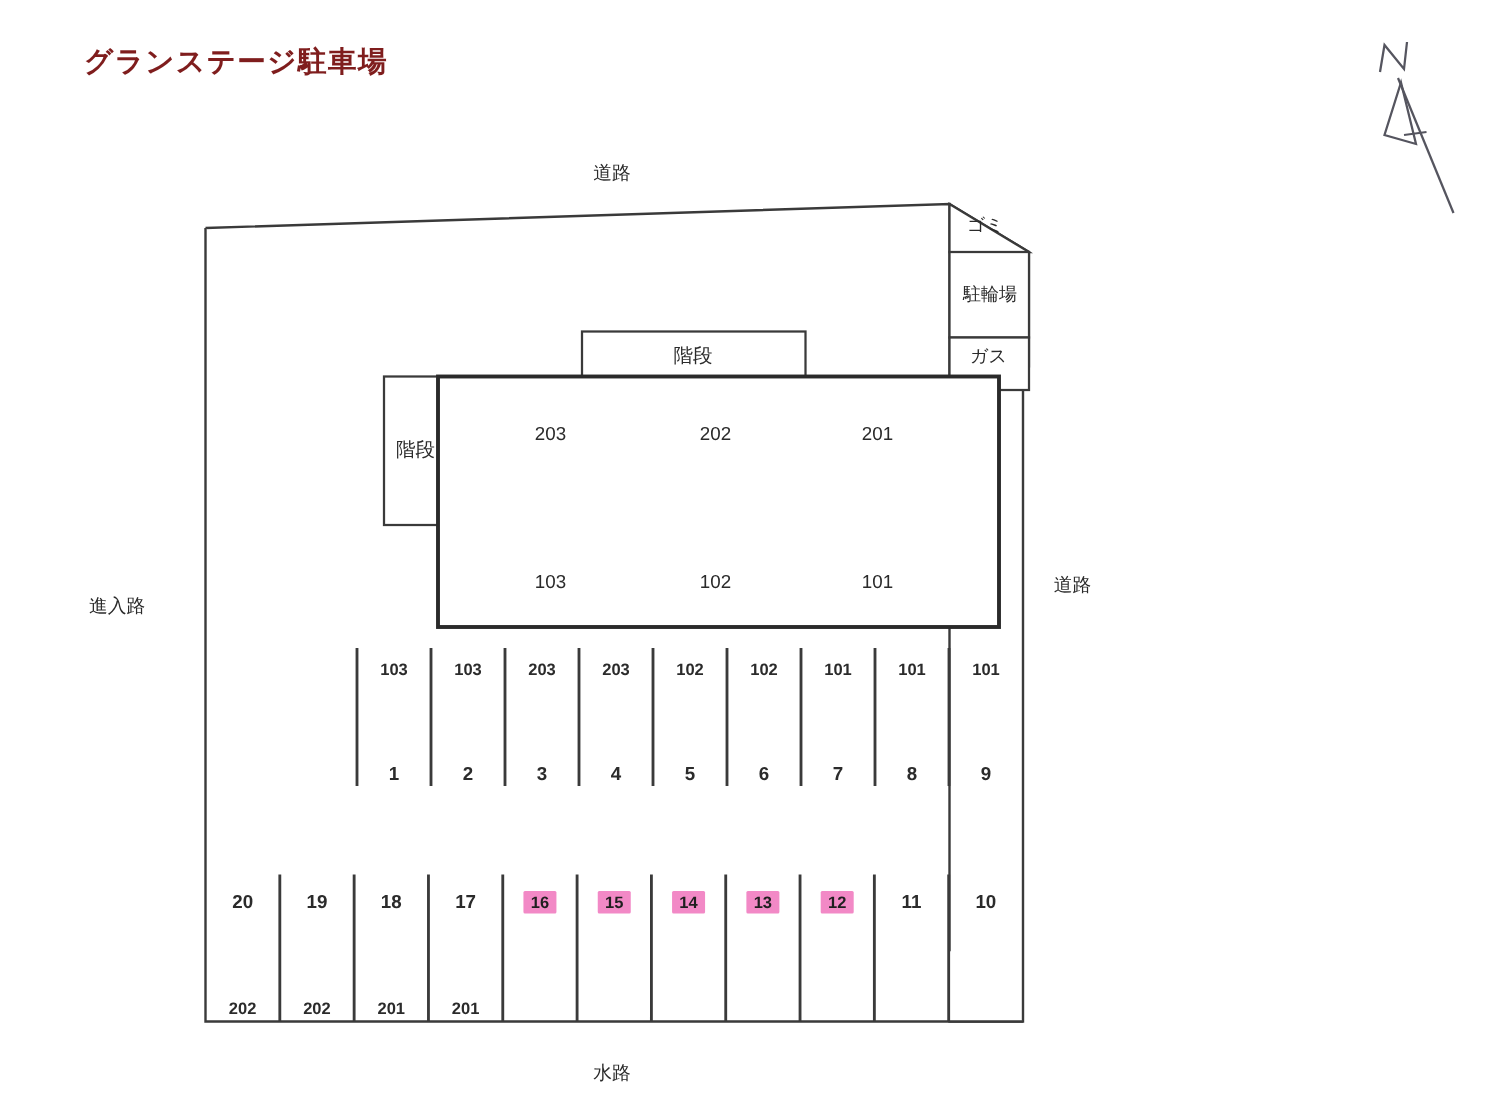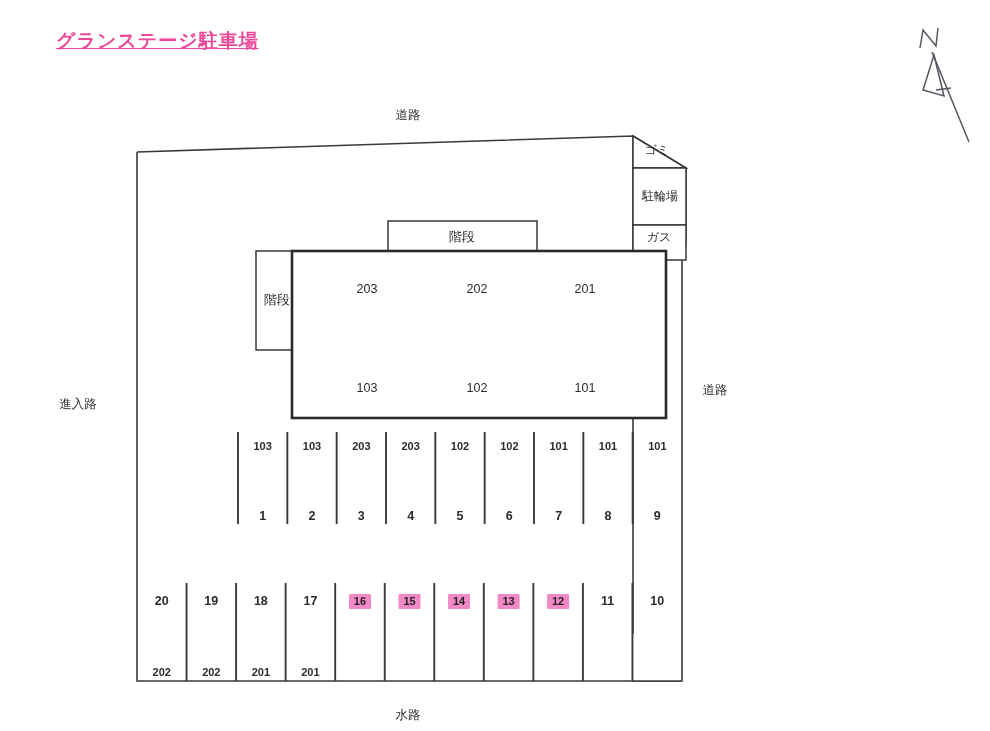--- a/index.html
+++ b/index.html
@@ -21,24 +21,23 @@
     width: 990px;
     height: 731px;
     background: #ffffff;
   }
   #title {
     position: absolute;
     left: 56px;
     top: 28px;
     font-size: 19px;
     font-weight: bold;
-    color: #ec4899;
+    color: #7f1d1d;
     letter-spacing: 1px;
     white-space: nowrap;
-    text-decoration: underline;
   }
   svg#plan {
     position: absolute;
     left: 0;
     top: 0;
     width: 990px;
     height: 731px;
   }
   .outline {
     fill: #ffffff;

